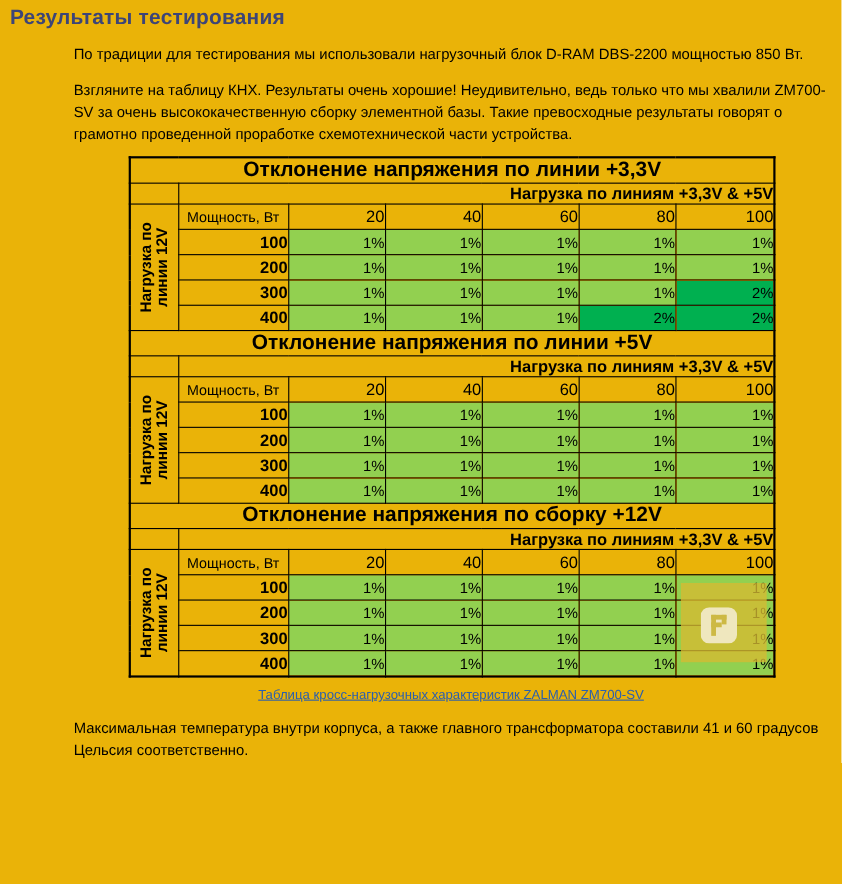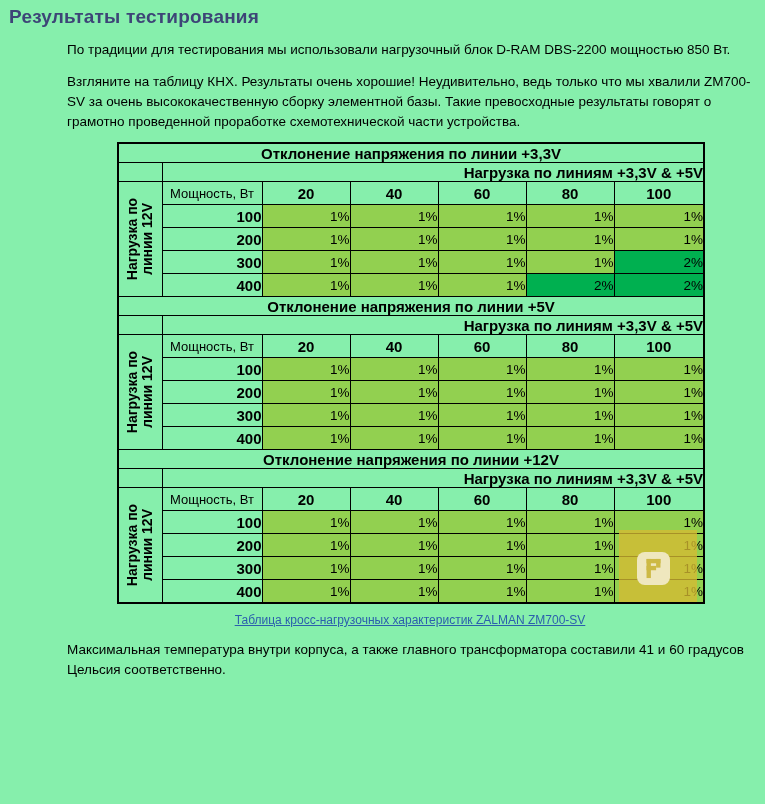--- a/index.html
+++ b/index.html
@@ -1,19 +1,19 @@
 <!DOCTYPE html>
 <html lang="ru" style="--heading: #3d4577; --link: #2b5fad; --light-green: #92D050; --dark-green: #00B050; --wm-gold: rgba(214,186,50,0.78);"><head>
 <meta charset="utf-8">
 <style>
   html,body{margin:0;padding:0;background:#fff;}
   .page{
     position:relative;
     width:765px;height:804px;
-    background:#86efac;
+    background:#eab308;
     overflow:hidden;
     font-family:"Liberation Sans",sans-serif;
     color:#000;
   }
   .page-title{
     margin:6px 0 0 9px;
     font-size:19px;
     font-weight:bold;
     color:var(--heading,#3d4577);
     letter-spacing:.2px;
@@ -28,34 +28,34 @@
   .figure{position:relative;width:586px;margin:10px auto 0 auto;}
   table.knx{
     border-collapse:collapse;
     table-layout:fixed;
     width:586px;
     border:2px solid #000;
   }
   table.knx td{border:1px solid #000;padding:0;overflow:hidden;}
   .cell-title{
     border-top:2px solid #000;border-bottom:2px solid #000;
-    font-weight:bold;font-size:15px;text-align:center;height:18px;
+    font-weight:bold;font-size:19px;text-align:center;height:18px;
   }
   .cell-subtitle{
     border-bottom:2px solid #000;
     font-weight:bold;font-size:15px;text-align:right;height:18px;
   }
   .cell-blank{border-bottom:2px solid #000;}
   .cell-mlabel{
     border-bottom:2px solid #000;
     font-size:13px;text-align:center;padding-left:3px;height:22px;white-space:nowrap;
   }
   .cell-hnum{
     border-bottom:2px solid #000;
-    font-weight:bold;font-size:15px;text-align:center;padding-right:8px;height:22px;
+    font-weight:normal;font-size:15px;text-align:right;padding-right:8px;height:22px;
   }
   .cell-rlabel{
     font-weight:bold;font-size:15px;text-align:right;padding-right:5px;height:22px;
   }
   .cell-pct{
     background:var(--light-green,#92D050);
     font-size:13.5px;text-align:right;padding-right:8px;height:22px;
   }
   .cell-pct.dark{background:var(--dark-green,#00B050);}
   .cell-v{position:relative;}
@@ -199,21 +199,21 @@
             </tr>
             <tr>
               <td class="cell-rlabel">400</td>
               <td class="cell-pct">1%</td>
               <td class="cell-pct">1%</td>
               <td class="cell-pct">1%</td>
               <td class="cell-pct">1%</td>
               <td class="cell-pct">1%</td>
             </tr>
             <tr>
-              <td class="cell-title" colspan="7">Отклонение напряжения по линии +12V</td>
+              <td class="cell-title" colspan="7">Отклонение напряжения по сборку +12V</td>
             </tr>
             <tr>
               <td class="cell-blank"></td>
               <td class="cell-subtitle" colspan="6">Нагрузка по линиям +3,3V &amp; +5V</td>
             </tr>
             <tr>
               <td class="cell-v" rowspan="5">
                 <span class="vtext">Нагрузка по линии 12V</span>
               </td>
               <td class="cell-mlabel">Мощность, Вт</td>

